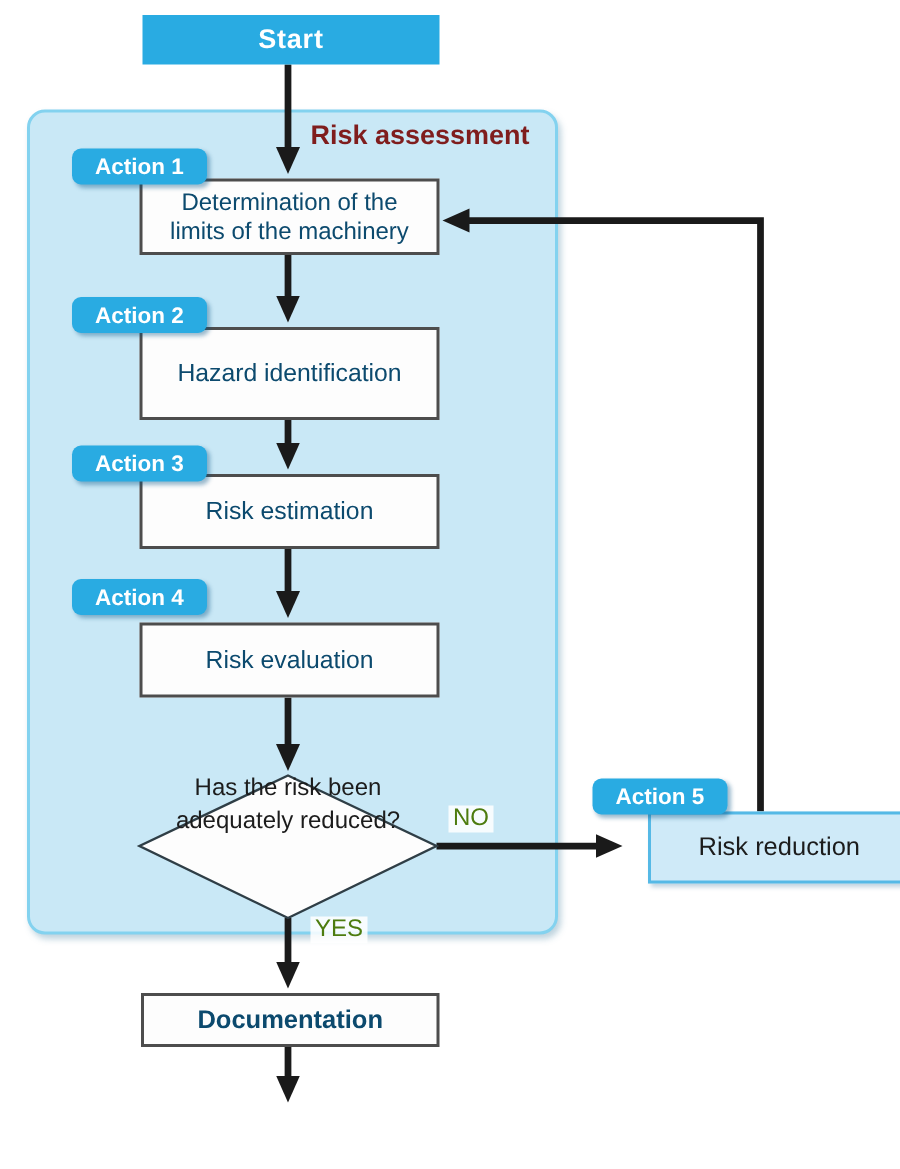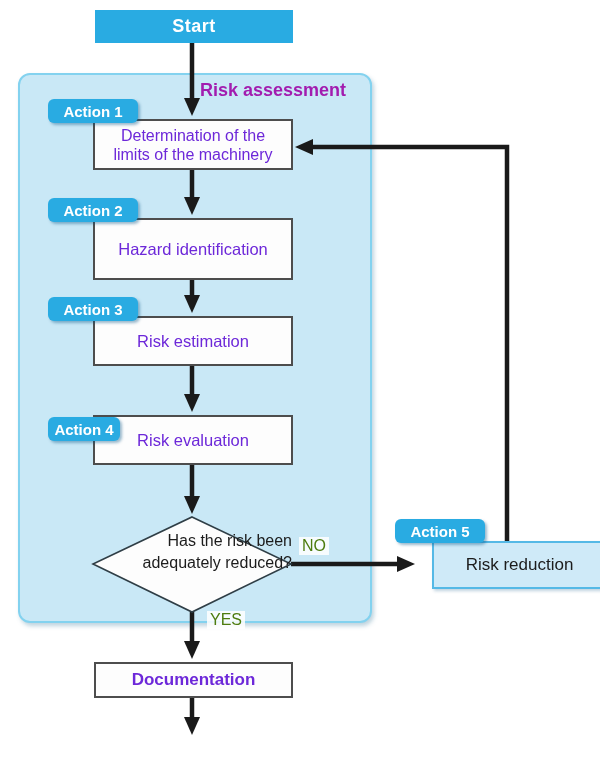--- a/index.html
+++ b/index.html
@@ -19,38 +19,38 @@
 
   
   .container-box{
     background:var(--container-fill,#c9e8f6);
     border:2px solid var(--container-border,#83d2ef);
     border-radius:12px;
     box-shadow:2px 3px 4px rgba(70,130,160,.35);
     z-index:0;
   }
   .container-label{
-    font-size:18px;font-weight:bold;color:#a21caf;text-align:left;z-index:2;
+    font-size:18px;font-weight:bold;color:#7f1d1d;text-align:center;z-index:2;
   }
 
   
   .badge{
     background:var(--accent,#29abe2);
     color:#ffffff;font-weight:bold;font-size:15px;
     border-radius:6px;
     display:flex;align-items:center;justify-content:center;
     box-shadow:2px 2px 3px rgba(0,80,130,.4);
     z-index:3;
   }
 
   
   .process{
     background:var(--box-fill,#fdfdfd);
     border:2px solid var(--box-border,#4d4d4d);
-    color:#6d28d9;font-size:16.5px;line-height:20px;
+    color:#0c4a6e;font-size:16.5px;line-height:20px;
     display:flex;align-items:center;justify-content:center;text-align:center;
     z-index:2;
   }
   .process.bold{font-weight:bold;font-size:17px;}
 
   .reduction{
     background:var(--reduction-fill,#cfeaf8);
     border:2px solid var(--reduction-border,#55b9e6);
     color:#1c1c1c;font-size:17px;
     display:flex;align-items:center;justify-content:center;
@@ -104,24 +104,24 @@
 
   <div class="abs badge" style="left:48px;top:99px;width:90px;height:24px;">Action 1</div>
   <div class="abs process" style="left:93px;top:119px;width:200px;height:51px;font-size:16px;line-height:19px;padding:2px 6px;">Determination of the limits of the machinery</div>
 
   <div class="abs badge" style="left:48px;top:198px;width:90px;height:24px;">Action 2</div>
   <div class="abs process" style="left:93px;top:218px;width:200px;height:62px;">Hazard identification</div>
 
   <div class="abs badge" style="left:48px;top:297px;width:90px;height:24px;">Action 3</div>
   <div class="abs process" style="left:93px;top:316px;width:200px;height:50px;">Risk estimation</div>
 
-  <div class="abs badge" style="left:48px;top:417px;width:72px;height:24px;">Action 4</div>
+  <div class="abs badge" style="left:48px;top:386px;width:90px;height:24px;">Action 4</div>
   <div class="abs process" style="left:93px;top:415px;width:200px;height:50px;">Risk evaluation</div>
 
-  <div class="abs decision-label" style="left:92px;top:530px;width:200px;text-align:right;">Has the risk been adequately reduced?</div>
+  <div class="abs decision-label" style="left:92px;top:515px;width:200px;">Has the risk been adequately reduced?</div>
 
   <div class="abs edge-label" style="left:299px;top:537px;">NO</div>
   <div class="abs edge-label" style="left:207px;top:611px;">YES</div>
 
   <div class="abs badge" style="left:395px;top:519px;width:90px;height:24px;">Action 5</div>
   <div class="abs reduction" style="left:418px;top:541px;width:175px;height:48px;">Risk reduction</div>
 
   <div class="abs process bold" style="left:94px;top:662px;width:199px;height:36px;">Documentation</div>
 
 

